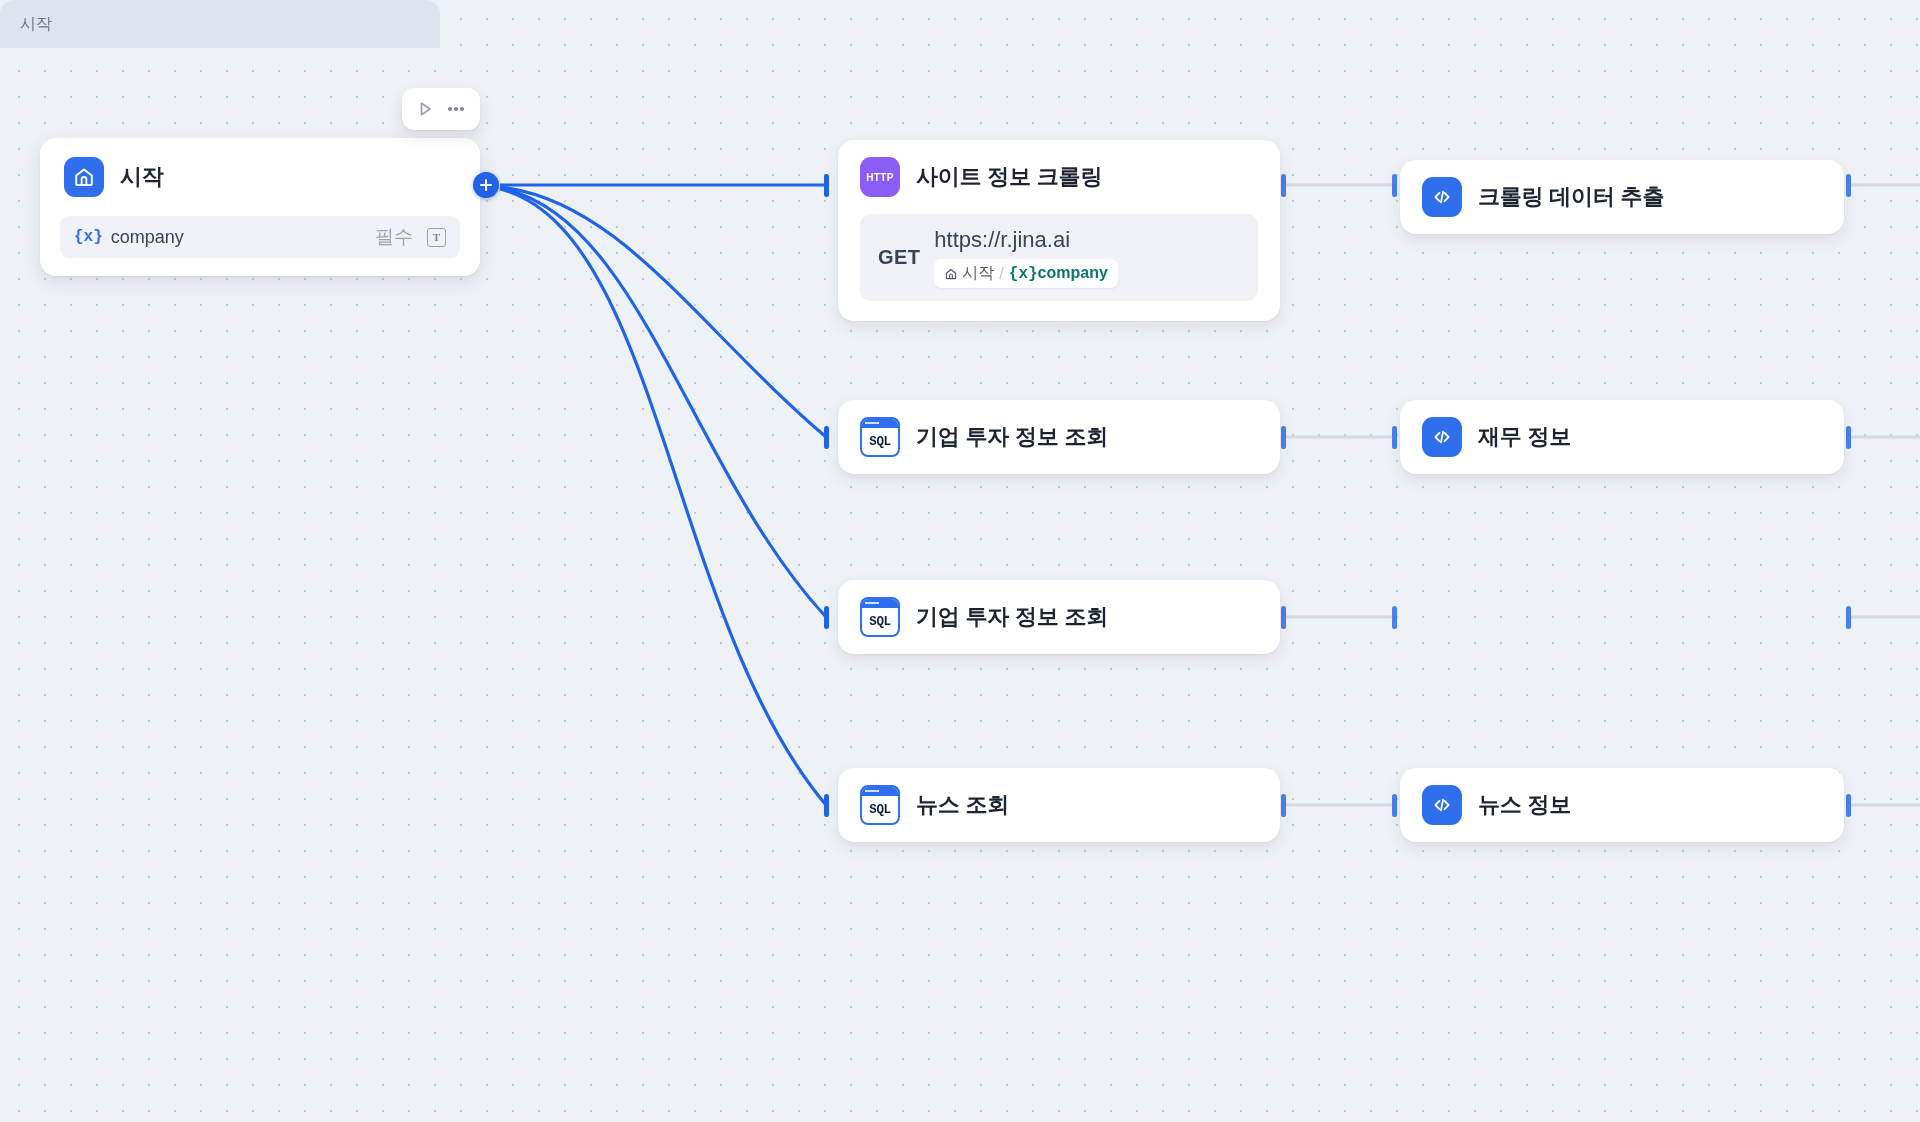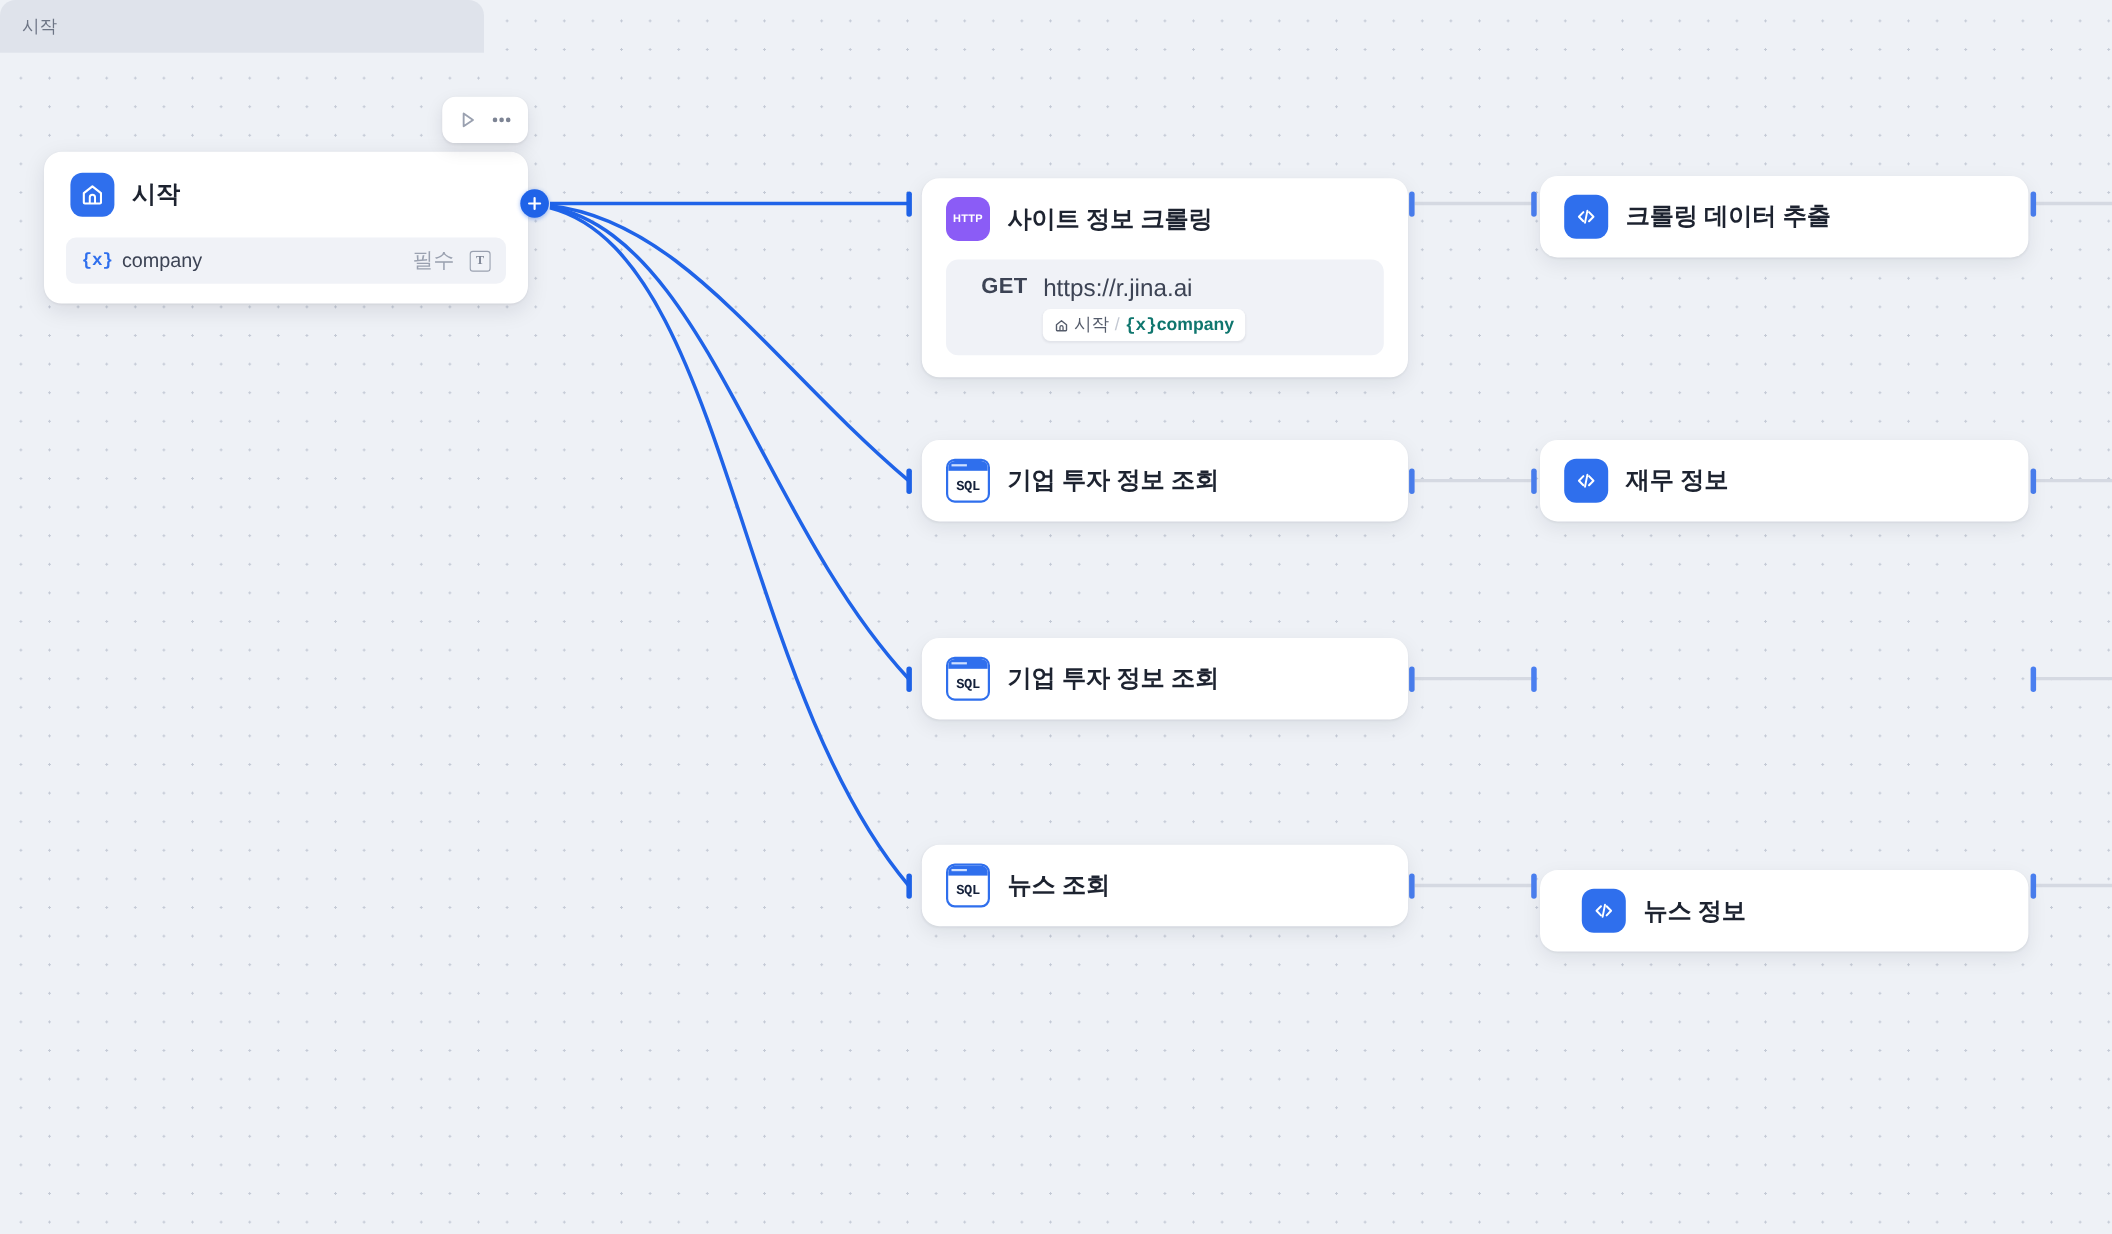--- a/index.html
+++ b/index.html
@@ -204,22 +204,23 @@
   
   .col-mid  { left: 838px;  width: 442px; }
   .col-right{ left: 1400px; width: 444px; }
 
   
   .http-body { padding: 0 22px 20px 22px; }
   .http-req {
     background: #f0f2f7;
     border-radius: 11px;
     display: flex;
+    align-items: center;
     gap: 14px;
-    padding: 13px 32px;
+    padding: 13px 18px;
   }
   .http-method {
     font-size: 20px;
     font-weight: 700;
     color: #3c4354;
     font-family: "Liberation Sans", sans-serif;
     letter-spacing: .4px;
     flex: 0 0 auto;
   }
   .http-url-wrap { display: flex; flex-direction: column; gap: 6px; }
@@ -334,21 +335,21 @@
     <div class="var-row">
       <span class="var-x">{x}</span>
       <span class="var-name">company</span>
       <span class="var-req">필수</span>
       <span class="var-type-icon">T</span>
     </div>
   </div>
 
   <div id="start-plus"></div>
 
-  <div class="node col-mid" style="top: 140px; margin-top: 22px;">
+  <div class="node col-mid" style="top: 140px;">
     <div class="node-head">
       <span class="icon-box icon-purple">
         <span class="icon-http-text">HTTP</span>
       </span>
       <span class="node-title">사이트 정보 크롤링</span>
     </div>
     <div class="http-body">
       <div class="http-req">
         <span class="http-method">GET</span>
         <span class="http-url-wrap">
@@ -419,21 +420,21 @@
           <path d="M9.2 7.5 L4.8 12 L9.2 16.5" fill="none" stroke="#fff" stroke-width="2" stroke-linecap="round" stroke-linejoin="round"></path>
           <path d="M14.8 7.5 L19.2 12 L14.8 16.5" fill="none" stroke="#fff" stroke-width="2" stroke-linecap="round" stroke-linejoin="round"></path>
           <path d="M13.2 6 L10.8 18" fill="none" stroke="#fff" stroke-width="1.9" stroke-linecap="round"></path>
         </svg>
       </span>
       <span class="node-title">재무 정보</span>
     </div>
   </div>
 
 
-  <div class="node col-right" style="top: 791px; padding-left: 16px;">
+  <div class="node col-right" style="top: 768px;">
     <div class="node-head">
       <span class="icon-box icon-blue">
         <svg width="22" height="22" viewBox="0 0 24 24" aria-hidden="true">
           <path d="M9.2 7.5 L4.8 12 L9.2 16.5" fill="none" stroke="#fff" stroke-width="2" stroke-linecap="round" stroke-linejoin="round"></path>
           <path d="M14.8 7.5 L19.2 12 L14.8 16.5" fill="none" stroke="#fff" stroke-width="2" stroke-linecap="round" stroke-linejoin="round"></path>
           <path d="M13.2 6 L10.8 18" fill="none" stroke="#fff" stroke-width="1.9" stroke-linecap="round"></path>
         </svg>
       </span>
       <span class="node-title">뉴스 정보</span>
     </div>

